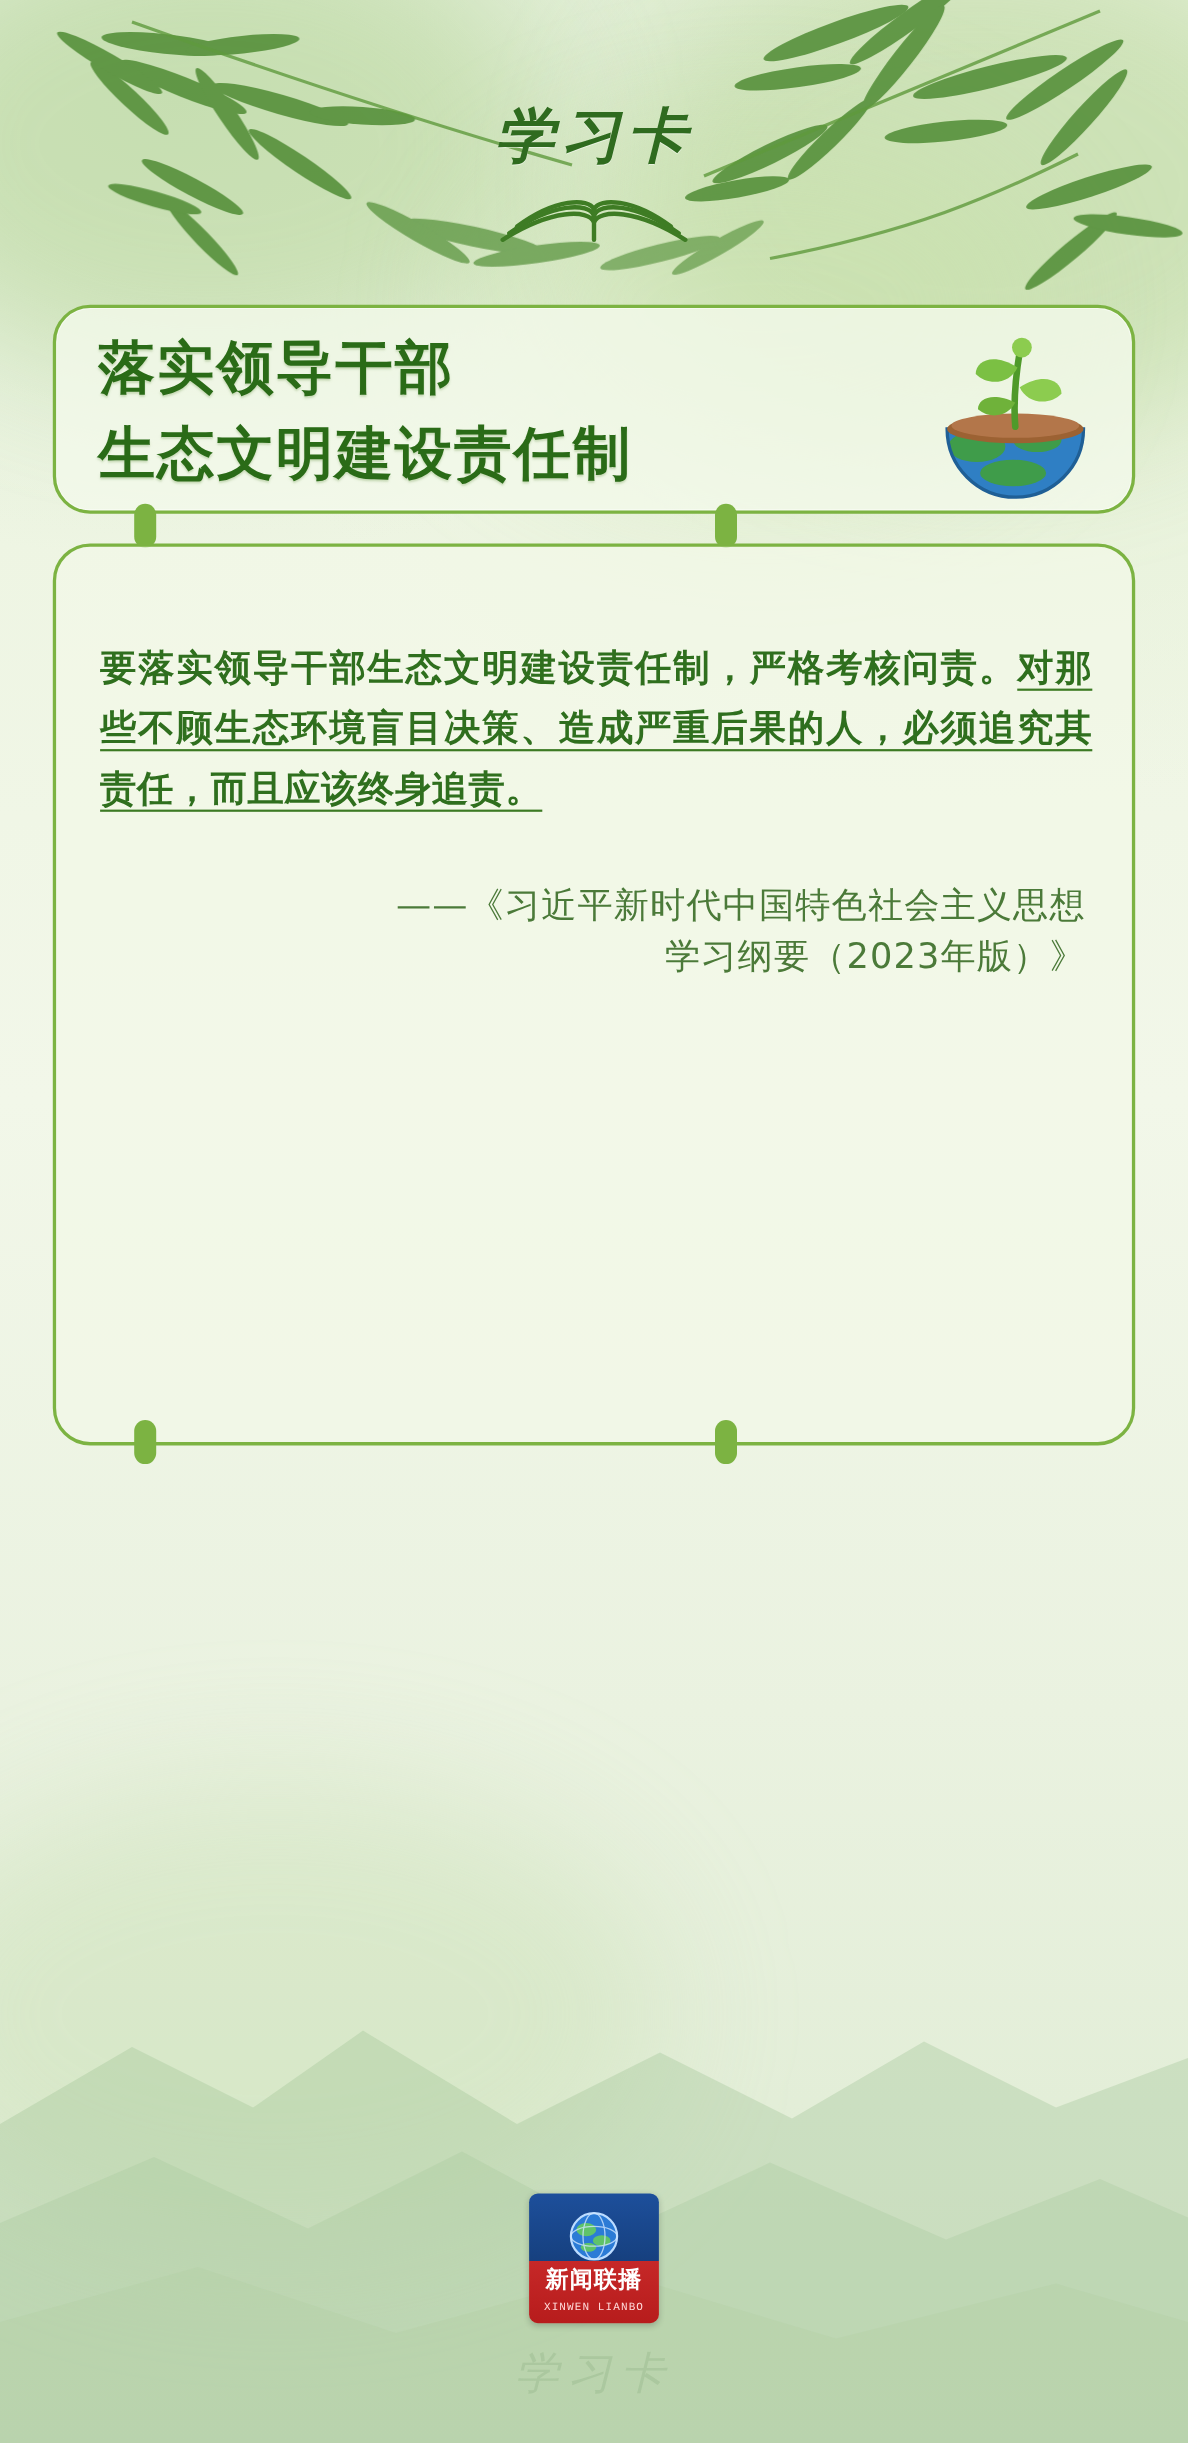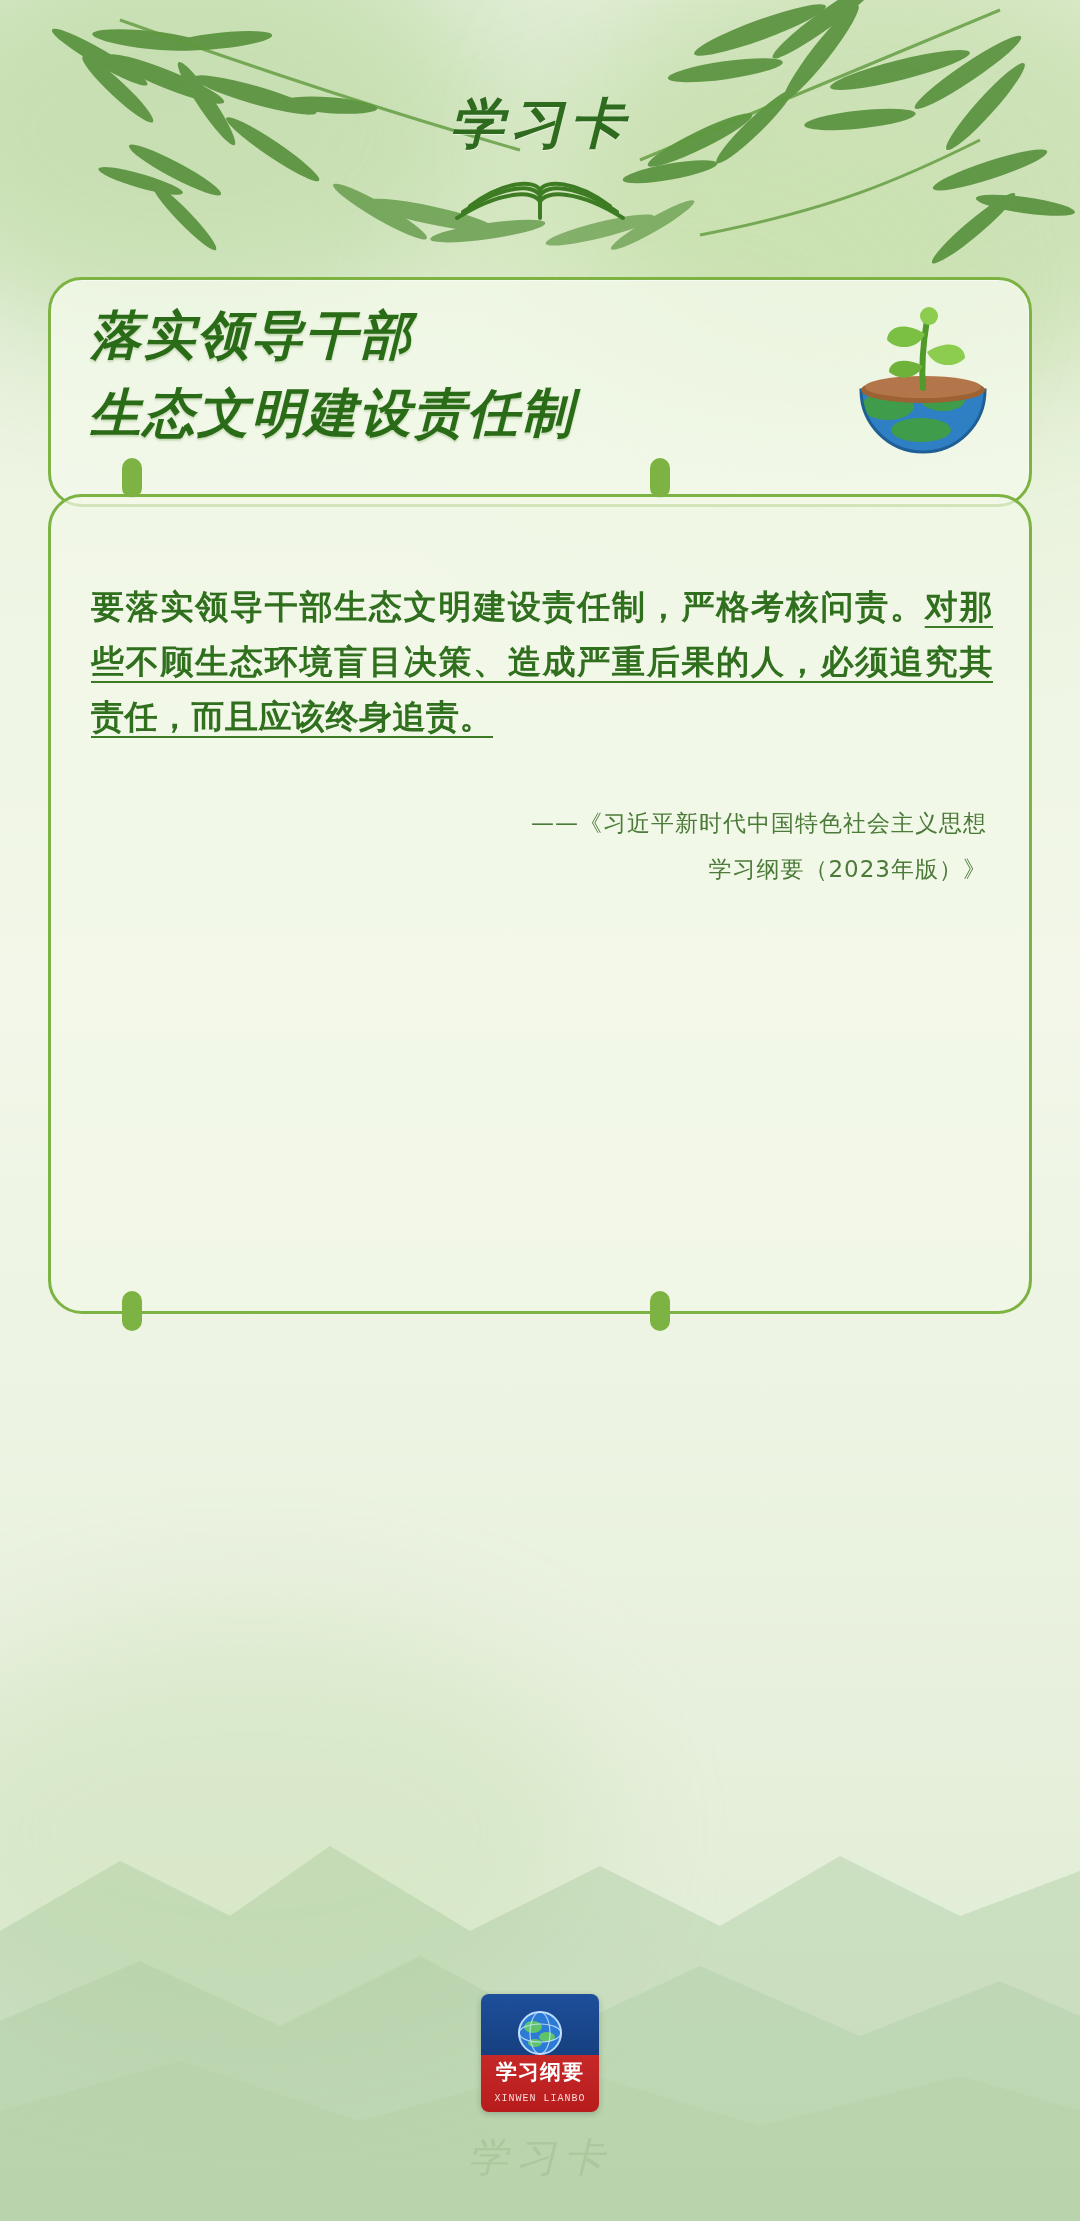--- a/index.html
+++ b/index.html
@@ -68,27 +68,26 @@
 
   
   .leaves { position: absolute; left: 0; top: 0; width: 1080px; height: 330px; pointer-events: none; }
 
   
   .title-card {
     position: absolute;
     left: 48px;
     top: 277px;
     width: 984px;
-    height: 230px;
+    height: 190px;
     box-sizing: border-box;
     border: 3px solid #7cb342;
     border-radius: 34px;
     background: rgba(243,249,234,.82);
     box-shadow: inset 0 0 0 1px rgba(255,255,255,.5);
-    font-style: italic;
   }
   .title-text {
     position: absolute;
     left: 38px;
     top: 16px;
     width: 700px;
     font-family: "DejaVu Sans", "Liberation Sans", sans-serif;
     font-weight: bold;
     font-size: 52px;
     line-height: 78px;
@@ -153,21 +152,21 @@
     text-decoration-thickness: 2px;
     text-underline-offset: 8px;
     text-decoration-color: #3c7a24;
   }
 
   .source {
     margin-top: 56px;
     text-align: right;
     padding-right: 6px;
     font-family: "DejaVu Sans", "Liberation Sans", sans-serif;
-    font-size: 23px;
+    font-size: 32px;
     line-height: 46px;
     color: #4b7a39;
     letter-spacing: 1px;
     white-space: pre-line;
   }
 
   
   .footer-logo {
     position: absolute;
     left: 50%;
@@ -365,19 +364,19 @@
       <g fill="#5fc36a">
         <ellipse cx="16" cy="17" rx="9" ry="6"></ellipse>
         <ellipse cx="30" cy="27" rx="8" ry="5"></ellipse>
         <ellipse cx="18" cy="33" rx="7" ry="4"></ellipse>
       </g>
       <g fill="none" stroke="#cfe6ff" stroke-width="1.2" opacity=".8">
         <ellipse cx="23" cy="23" rx="21" ry="9"></ellipse>
         <ellipse cx="23" cy="23" rx="10" ry="21"></ellipse>
       </g>
     </svg>
-    <div class="cn">学习纲要</div>
+    <div class="cn">新闻联播</div>
     <div class="en">XINWEN LIANBO</div>
   </div>
 
   <div class="watermark">学习卡</div>
 
 </div>
 
 </body></html>

